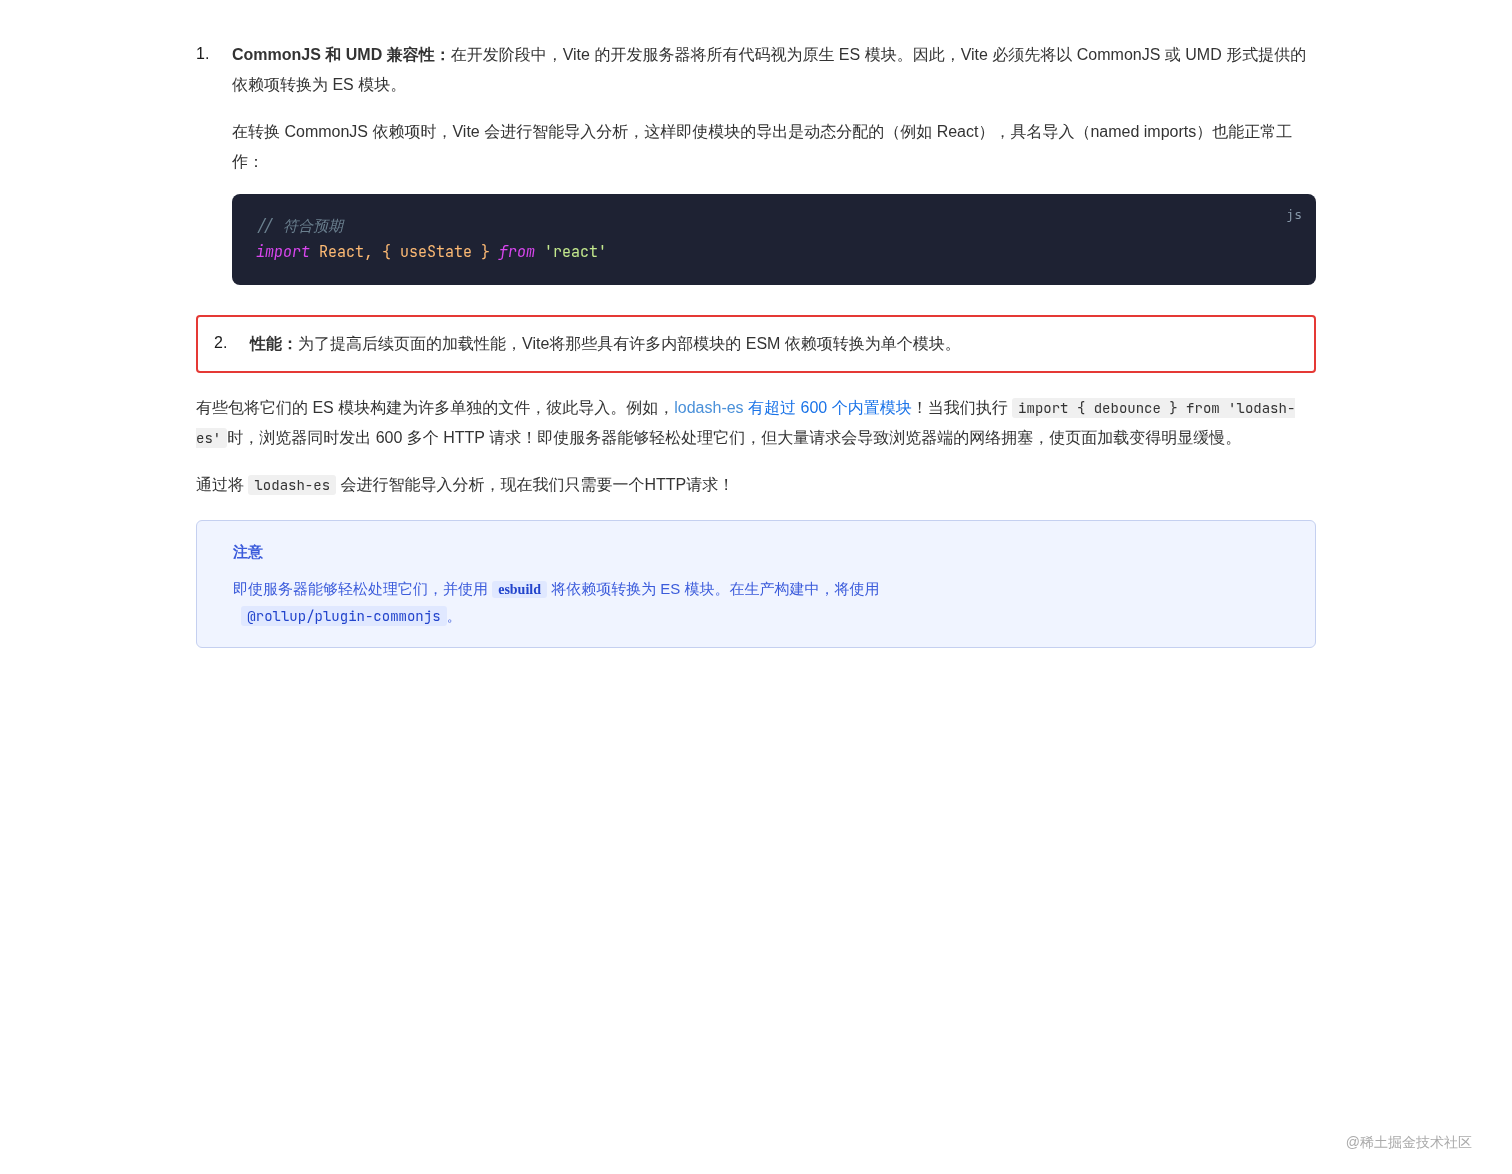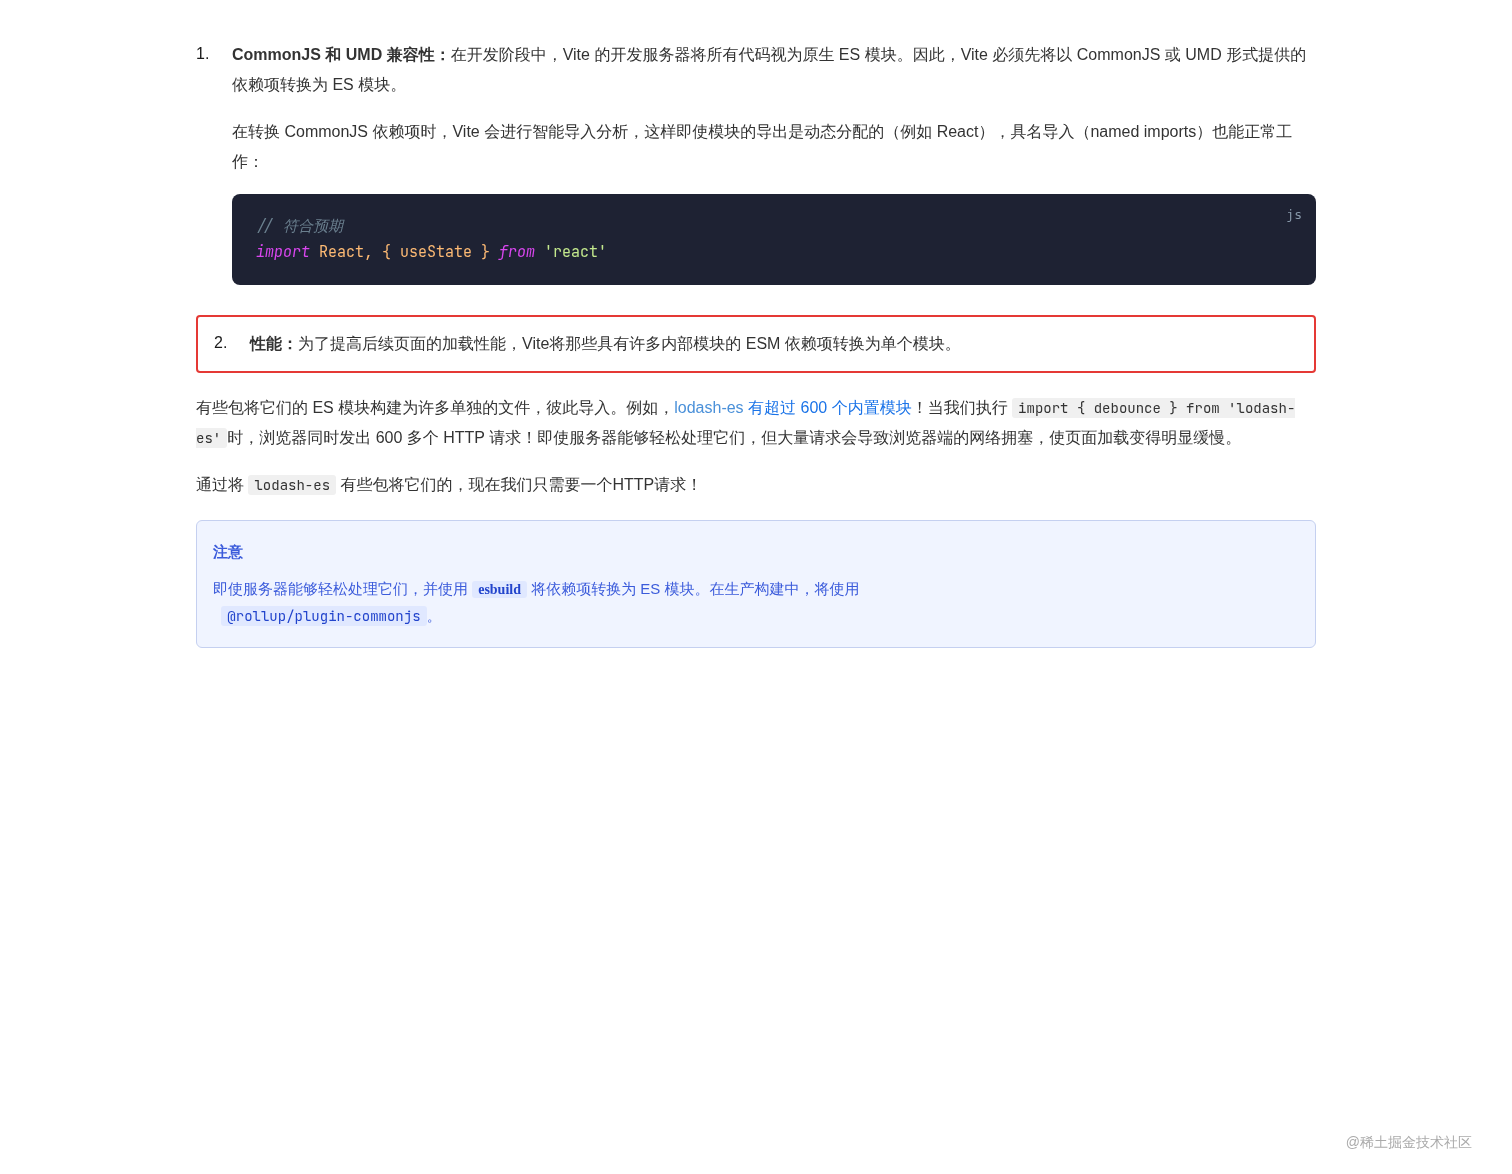--- a/index.html
+++ b/index.html
@@ -122,21 +122,21 @@
     .link-text-highlight {
       color: #1a73e8;
       text-decoration: none;
       font-weight: 500;
     }
 
     .note-box {
       background: #f0f4ff;
       border: 1px solid #c5d0f0;
       border-radius: 6px;
-      padding: 18px 16px;
+      padding: 18px 36px;
       margin-top: 20px;
     }
 
     .note-title {
       color: #3b5bdb;
       font-weight: 700;
       font-size: 15px;
       margin-bottom: 10px;
     }
 
@@ -200,21 +200,21 @@
         <span class="bold-term">性能：</span><span>为了提高后续页面的加载性能，Vite将那些具有许多内部模块的 ESM 依赖项转换为单个模块。</span>
       </p>
     </div>
   </div>
 
   <p class="para">
     <span>有些包将它们的 ES 模块构建为许多单独的文件，彼此导入。例如，</span><a class="link-text">lodash-es</a>&nbsp;<a class="link-text-highlight">有超过 600 个内置模块</a><span>！当我们执行</span>&nbsp;<span class="inline-code">import { debounce } from 'lodash-es'</span><span>时，浏览器同时发出 600 多个 HTTP 请求！即使服务器能够轻松处理它们，但大量请求会导致浏览器端的网络拥塞，使页面加载变得明显缓慢。</span>
   </p>
 
   <p class="para">
-    <span>通过将</span>&nbsp;<span class="inline-code">lodash-es</span>&nbsp;<span>有些包将它们的，现在我们只需要一个HTTP请求！</span>
+    <span>通过将</span>&nbsp;<span class="inline-code">lodash-es</span>&nbsp;<span>会进行智能导入分析，现在我们只需要一个HTTP请求！</span>
   </p>
 
   <div class="note-box">
     <div class="note-title">注意</div>
     <div class="note-content">
       <span>即使服务器能够轻松处理它们，并使用</span>&nbsp;<span class="note-bold inline-code">esbuild</span>&nbsp;<span>将依赖项转换为 ES 模块。在生产构建中，将使用</span><br>
       &nbsp;&nbsp;<span class="inline-code">@rollup/plugin-commonjs</span><span>。</span>
     </div>
   </div>
 

